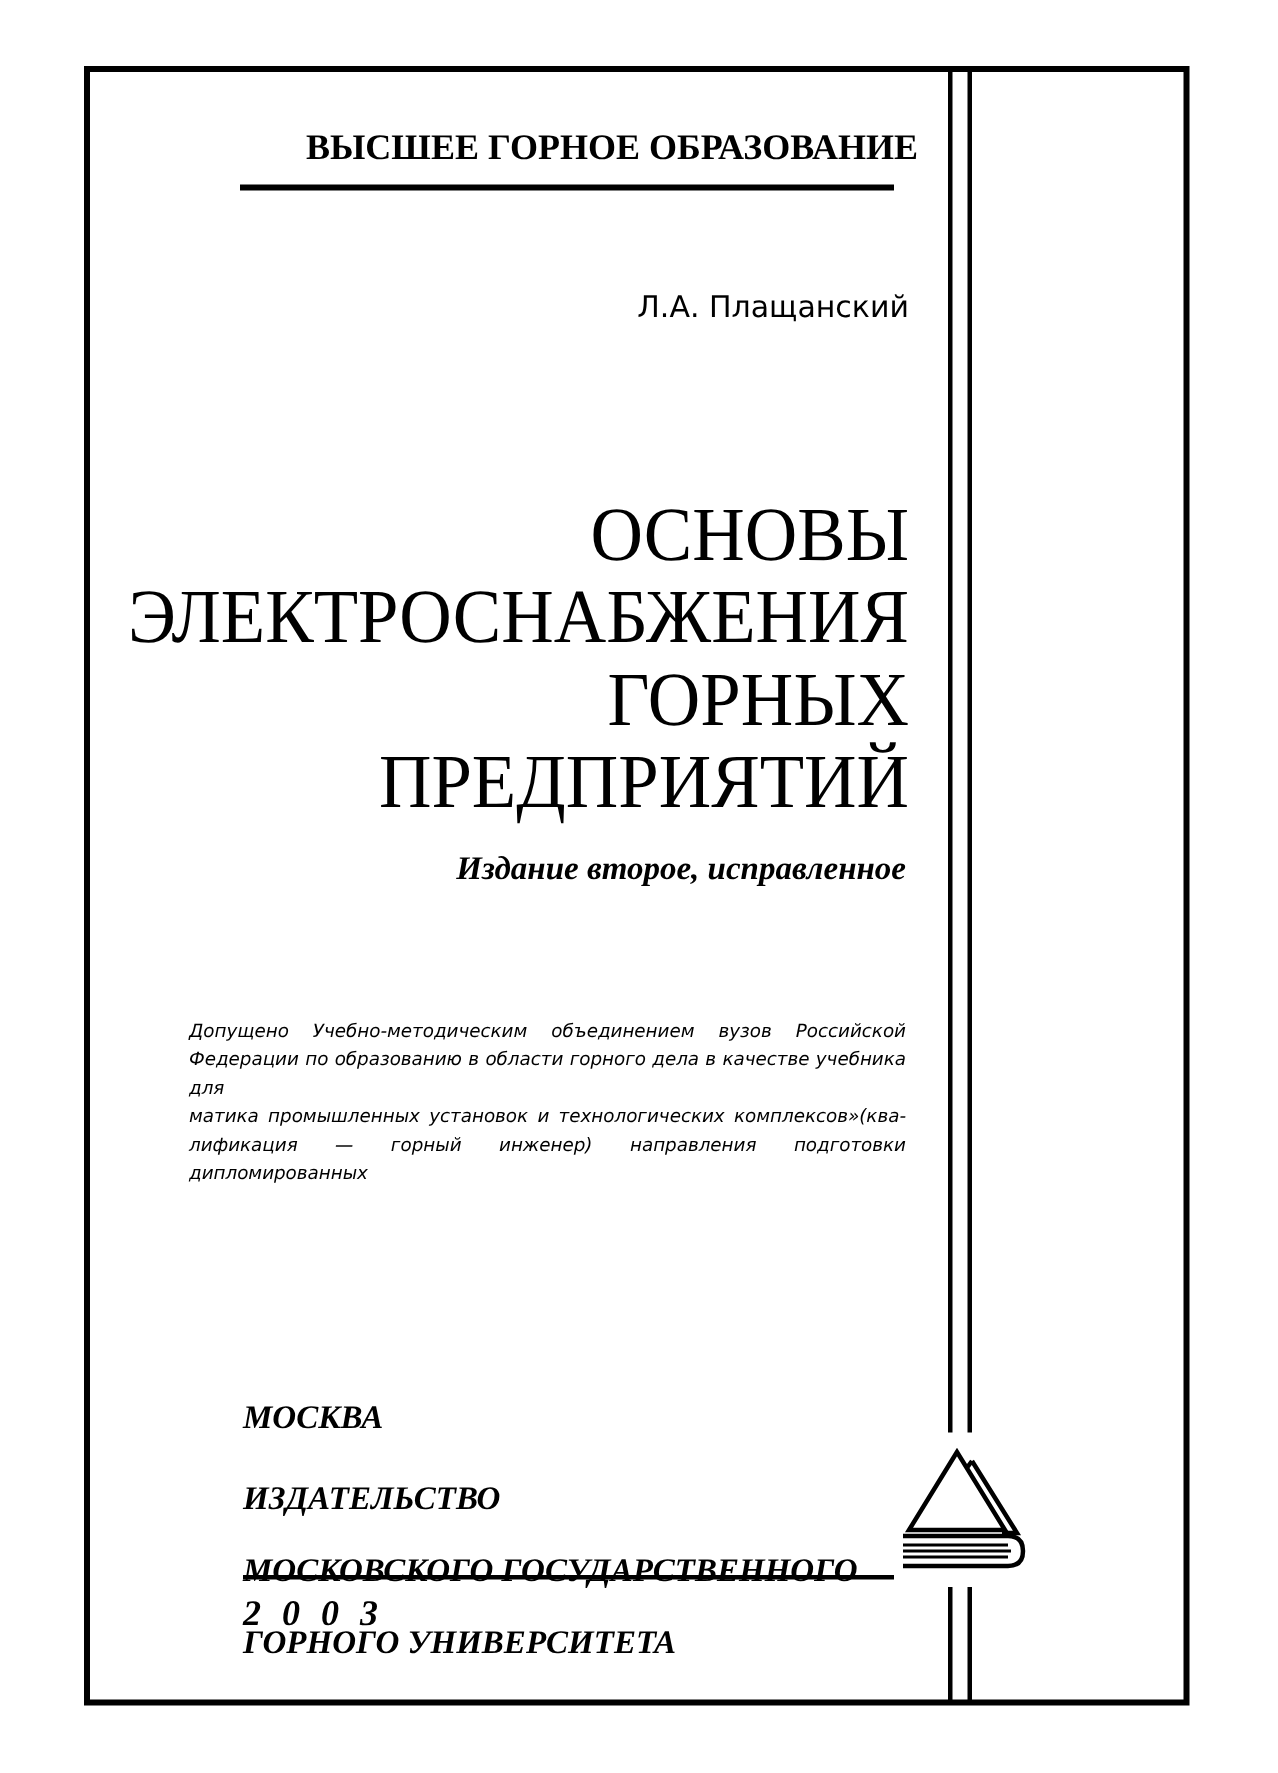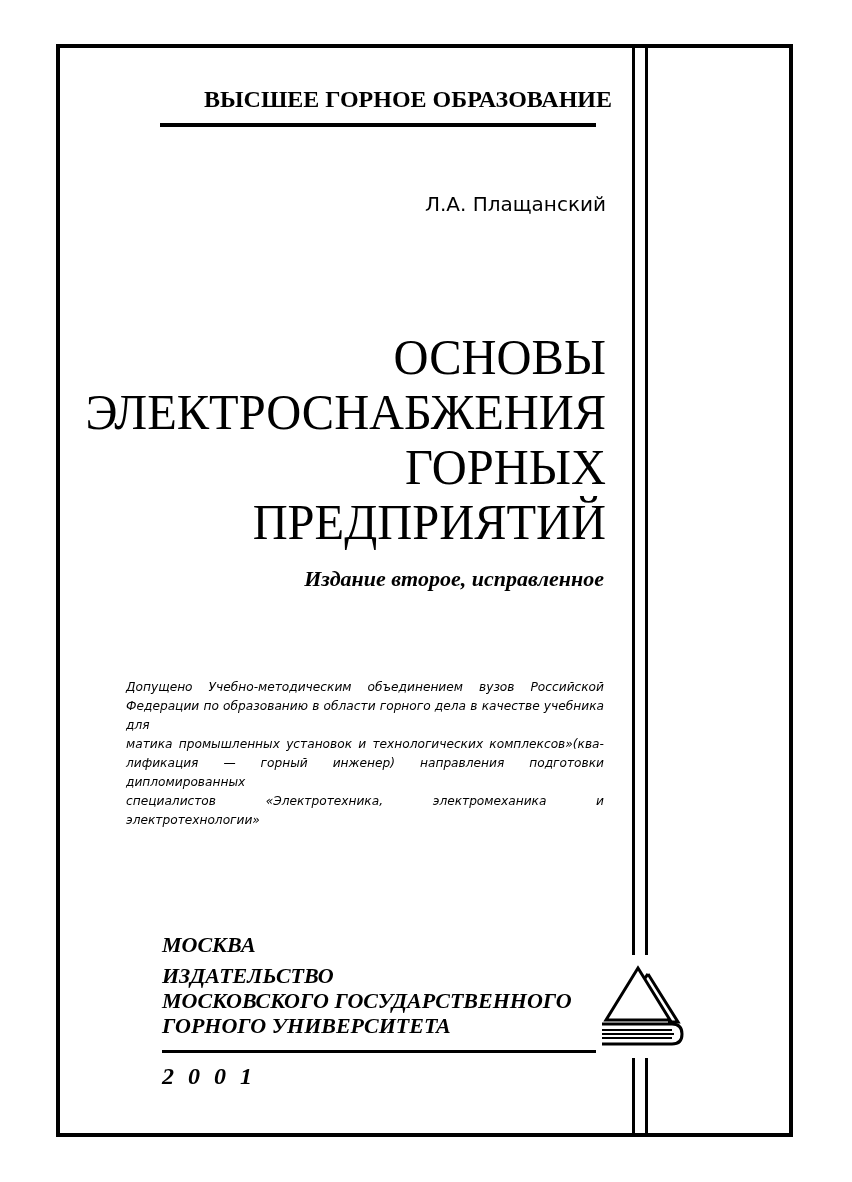--- a/index.html
+++ b/index.html
@@ -17,21 +17,21 @@
     .edition { right: 248px; top: 566px; font-family: "Liberation Serif", serif; font-style: italic;
                font-weight: bold; font-size: 22px; }
     .approval { left: 126px; top: 678px; width: 478px; font-family: "DejaVu Sans", sans-serif;
                 font-style: italic; font-size: 12.2px; line-height: 19px; white-space: normal;
                 text-align: justify; text-align-last: justify; }
     .approval span { display: block; text-align: justify; text-align-last: justify; }
     .city { left: 162px; top: 932px; font-family: "Liberation Serif", serif; font-style: italic;
             font-weight: bold; font-size: 22px; text-align: center; }
     .pub { left: 162px; top: 963px; font-family: "Liberation Serif", serif; font-style: italic;
            font-weight: bold; font-size: 22px; line-height: 25px; }
-    .pub span { display: block; }
+    .pub span { display: block; margin-top: 23px; }
     .year { left: 162px; top: 1063px; font-family: "Liberation Serif", serif; font-style: italic;
             font-weight: bold; font-size: 24px; letter-spacing: 14px; }
     .logo { position: absolute; left: 598px; top: 962px; width: 92px; height: 92px; }
   </style>
 </head>
 <body>
 
 <div class="frame"></div>
 
 <div class="vline" style="left:632px; top:46px; height:909px;"></div>
@@ -51,34 +51,33 @@
   <div>ПРЕДПРИЯТИЙ</div>
 </div>
 
 <p class="abs edition">Издание второе, исправленное</p>
 
 <div class="abs approval">
   <span>Допущено Учебно-методическим объединением вузов Российской</span>
   <span>Федерации по образованию в области горного дела в качестве учебника для</span>
   <span>матика промышленных установок и технологических комплексов»(ква-</span>
   <span>лификация — горный инженер) направления подготовки дипломированных</span>
-  <span>специалистов «Электротехника, электромеханика и электротехнологии»</span>
 </div>
 
 <p class="abs city">МОСКВА</p>
 
 <div class="abs pub">
   <span>ИЗДАТЕЛЬСТВО</span>
   <span>МОСКОВСКОГО ГОСУДАРСТВЕННОГО</span>
   <span>ГОРНОГО УНИВЕРСИТЕТА</span>
 </div>
 
 <div class="rule" style="left:162px; top:1050px; width:434px; height:3px;"></div>
 
-<p class="abs year">2001</p>
+<p class="abs year">2003</p>
 
 <svg class="logo" viewBox="0 0 92 92">
 
   <polyline points="50,12 80,60 70,60" fill="none" stroke="#000" stroke-width="3"></polyline>
   <line x1="47" y1="16" x2="50" y2="12" stroke="#000" stroke-width="3"></line>
 
   <polygon points="40,6 8,58 72,58" fill="#fff" stroke="#000" stroke-width="3"></polygon>
 
   <path d="M4,62 L74,62 Q84,62 84,72 Q84,82 74,82 L4,82" fill="none" stroke="#000" stroke-width="3"></path>
   <line x1="4" y1="68" x2="74" y2="68" stroke="#000" stroke-width="2"></line>

